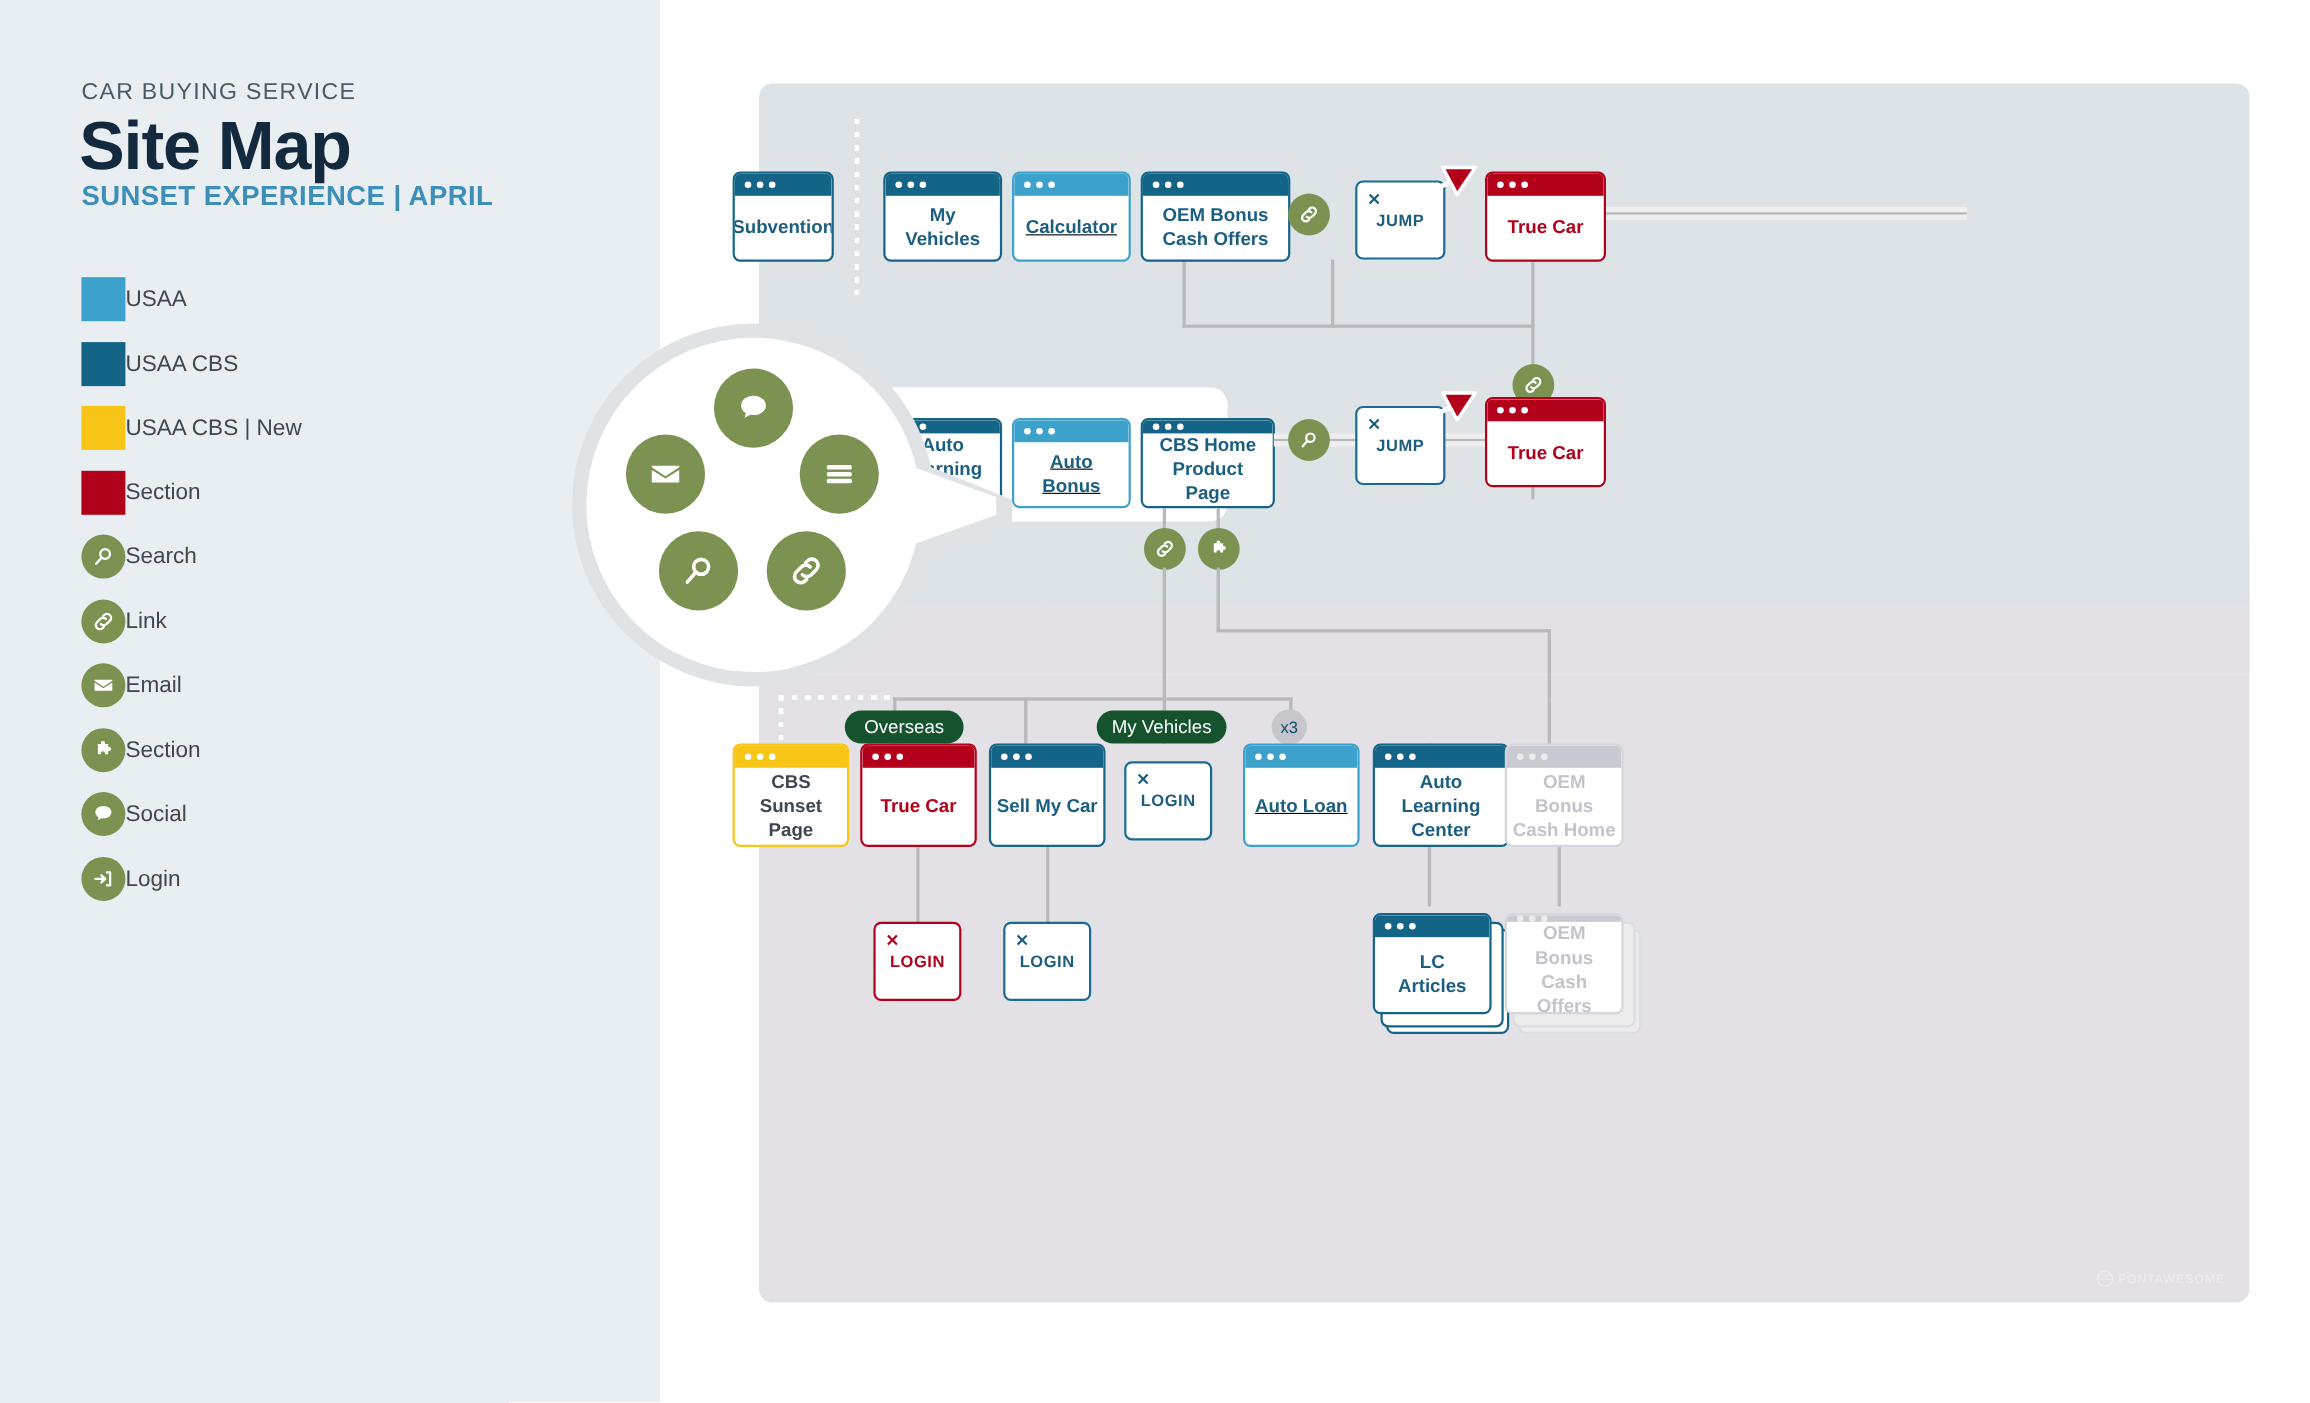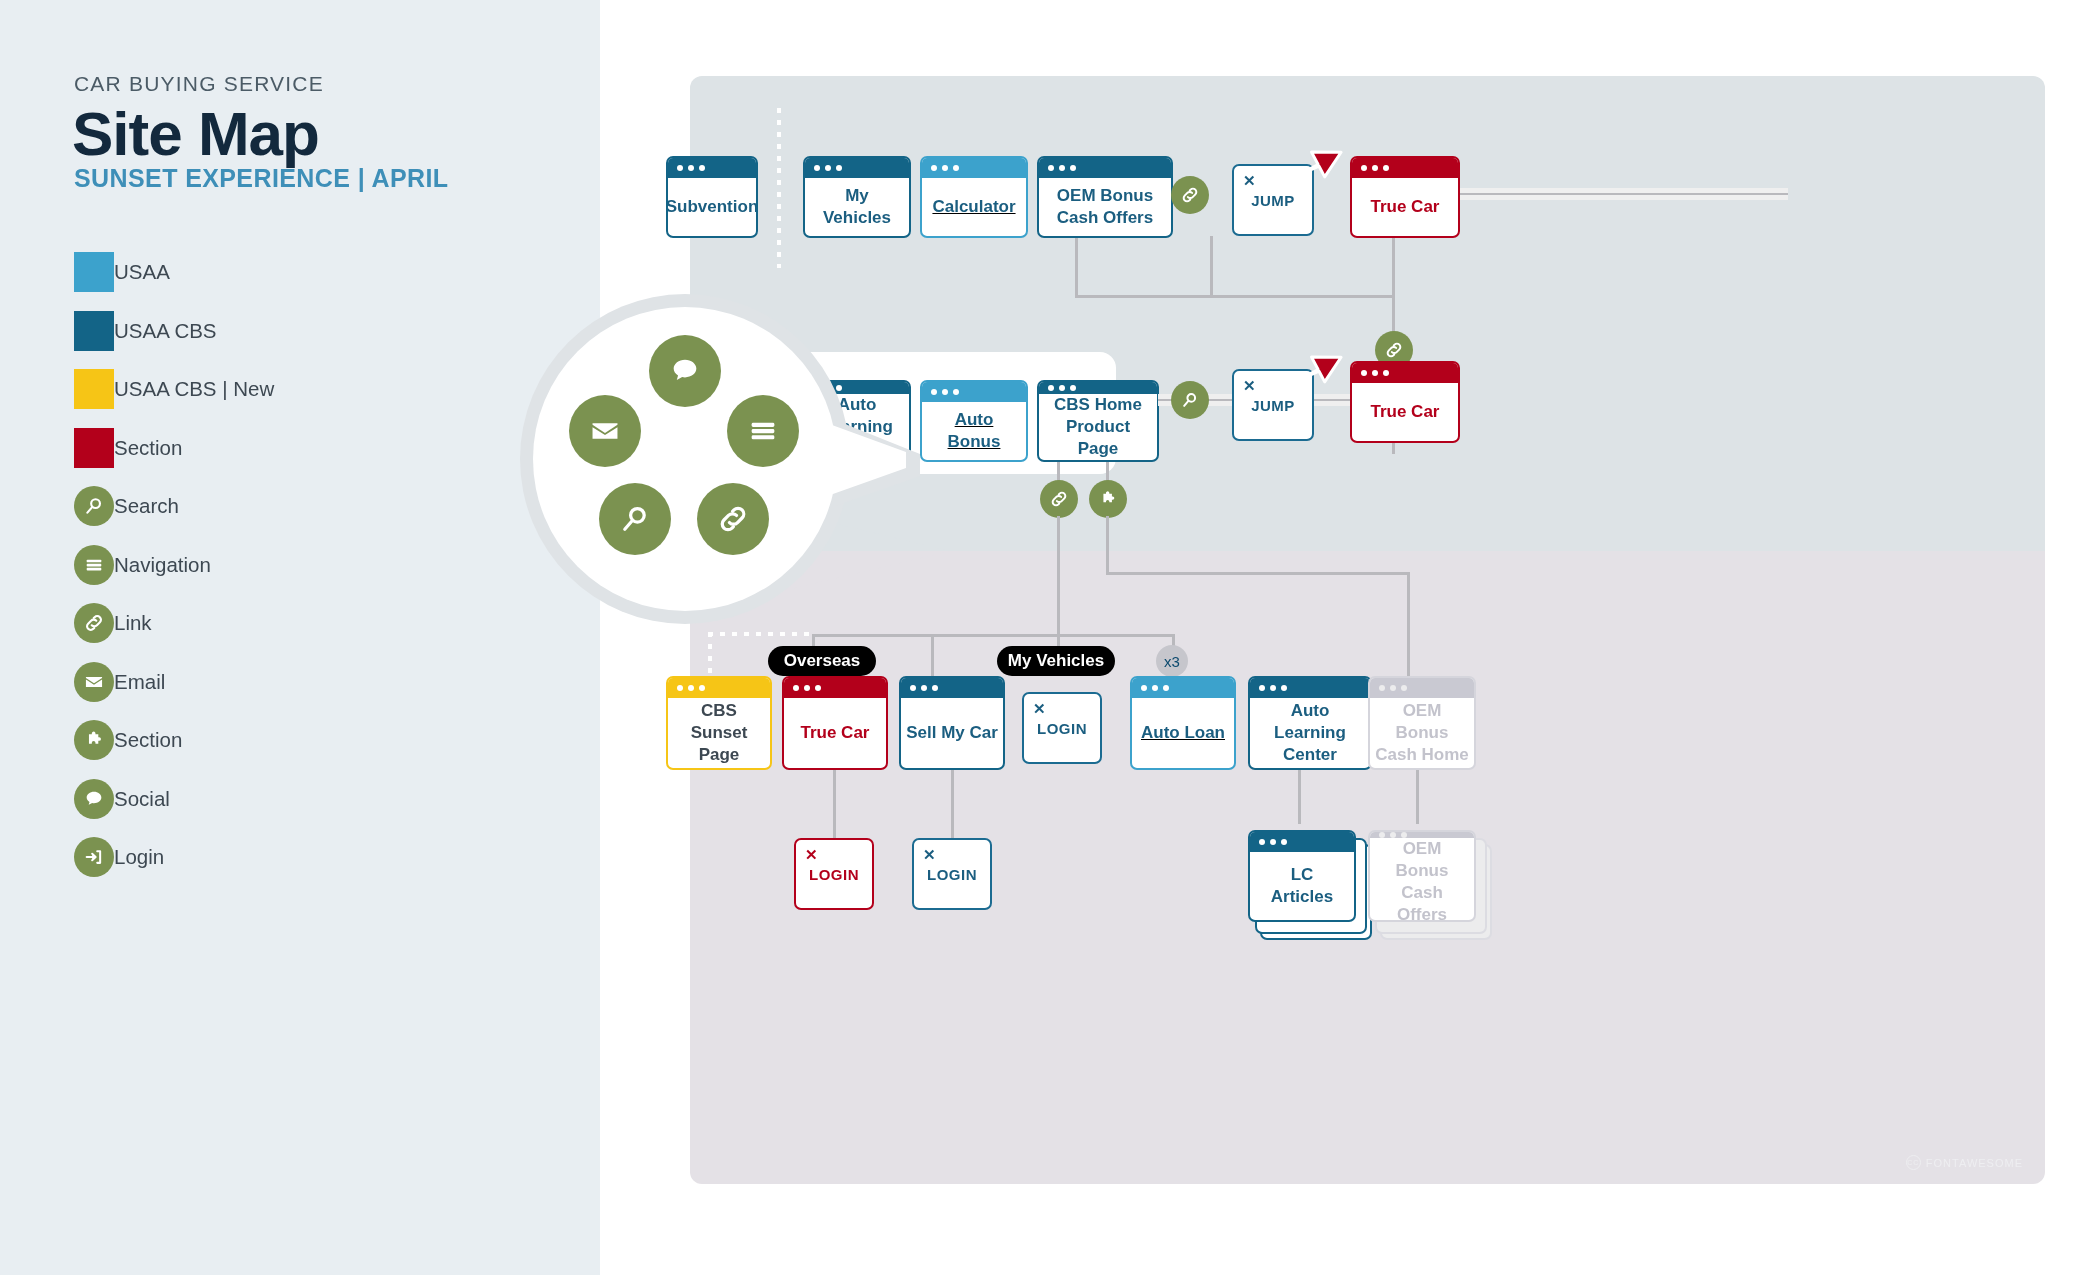--- a/index.html
+++ b/index.html
@@ -136,22 +136,22 @@
   .m-blue .x,.m-blue .mtext{color:#1b5e80;}
   .m-red{border:2.5px solid #b3001b;}
   .m-red .x,.m-red .mtext{color:#b3001b;}
 
   .subnav{
     position:absolute;background:#fff;border-radius:16px;
   }
   .subnav .sn-label{position:absolute;left:18px;top:14px;font-size:17px;font-weight:bold;color:#13293d;}
 
   .pill{
-    position:absolute;background:#000000;color:#fff;border-radius:16px;
-    font-size:17px;font-weight:bold;display:flex;align-items:center;justify-content:center;
+    position:absolute;background:#14532d;color:#fff;border-radius:16px;
+    font-size:17px;font-weight:normal;display:flex;align-items:center;justify-content:center;
   }
   .badge{
     position:absolute;background:#c6c6cc;color:#0c4a6e;border-radius:50%;
     font-size:15px;font-weight:normal;display:flex;align-items:center;justify-content:center;
     width:32px;height:32px;margin-left:48px;
   }
   .conn{position:absolute;background:#b9b9bd;}
   .connw{position:absolute;}
   .dotline{position:absolute;}
   .nodeico{
@@ -193,30 +193,20 @@
         <div class="leglabel">Section</div>
       </div>
       <div class="legrow">
         <div class="gicon" style="background: rgb(123, 146, 80);">
           <svg width="22" height="22" viewBox="0 0 24 24" fill="none" stroke="#fff" stroke-width="2.3" stroke-linecap="round">
             <circle cx="13.7" cy="9.4" r="4.8"></circle>
             <line x1="10" y1="13.2" x2="4.8" y2="19.2"></line>
           </svg>
         </div>
         <div class="leglabel">Search</div>
-      </div>
-      <div class="legrow">
-        <div class="gicon" style="background: rgb(123, 146, 80);">
-          <svg width="22" height="22" viewBox="0 0 24 24" fill="#fff">
-            <rect x="4" y="6.2" width="16" height="2.9" rx="1"></rect>
-            <rect x="4" y="10.6" width="16" height="2.9" rx="1"></rect>
-            <rect x="4" y="15" width="16" height="2.9" rx="1"></rect>
-          </svg>
-        </div>
-        <div class="leglabel">Navigation</div>
       </div>
       <div class="legrow">
         <div class="gicon" style="background: rgb(123, 146, 80);">
           <svg width="22" height="22" viewBox="0 0 24 24" fill="none" stroke="#fff" stroke-width="2.3" stroke-linecap="round">
             <path d="M9.5 14.5a4 4 0 0 0 5.7 0l3.2-3.2a4 4 0 1 0-5.7-5.7l-1 1"></path>
             <path d="M14.5 9.5a4 4 0 0 0-5.7 0l-3.2 3.2a4 4 0 1 0 5.7 5.7l1-1"></path>
           </svg>
         </div>
         <div class="leglabel">Link</div>
       </div>

